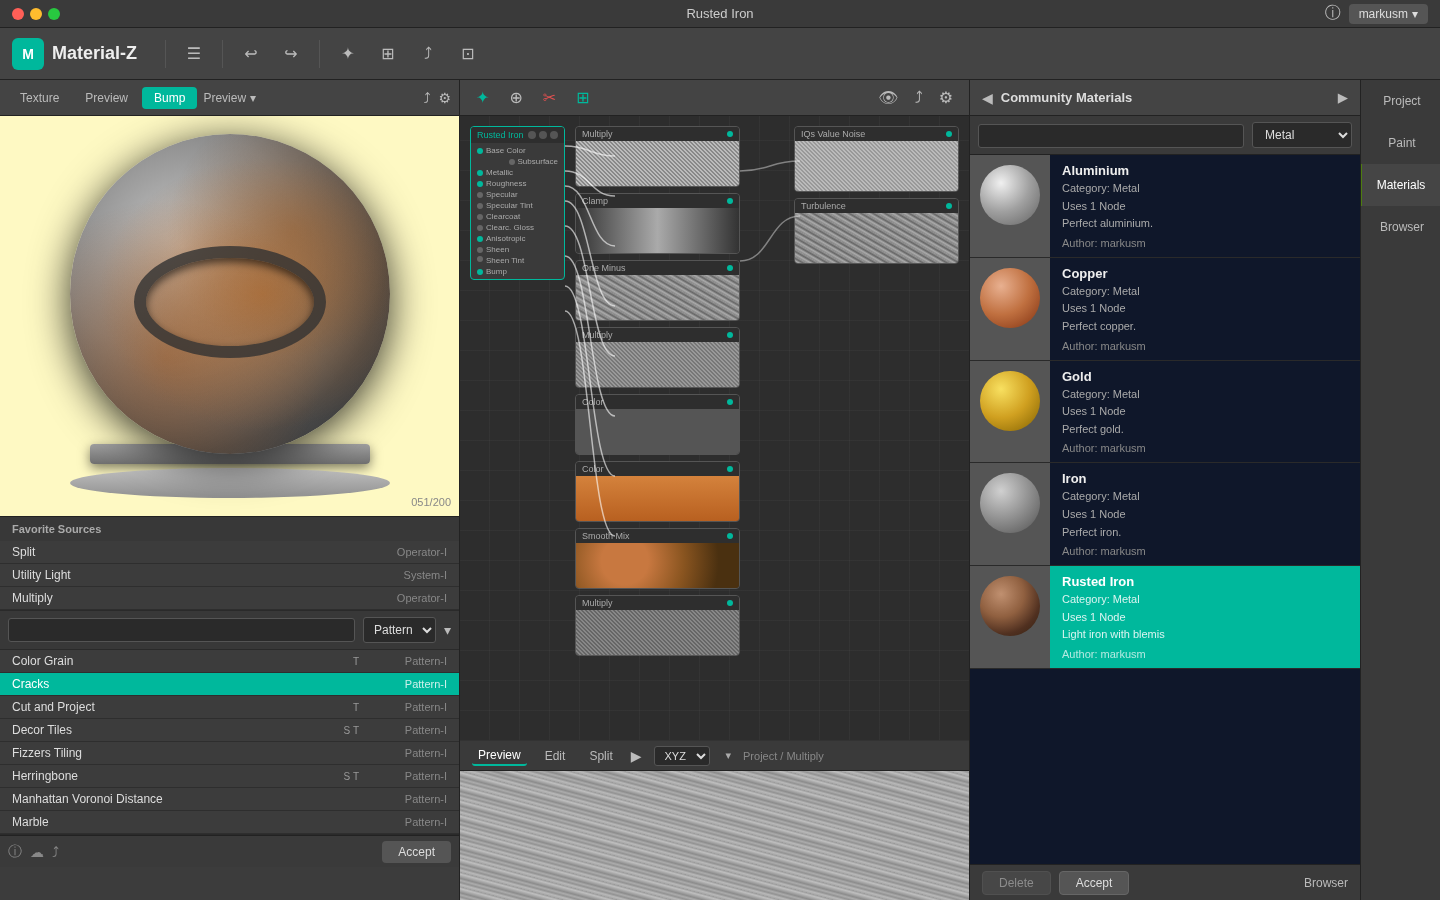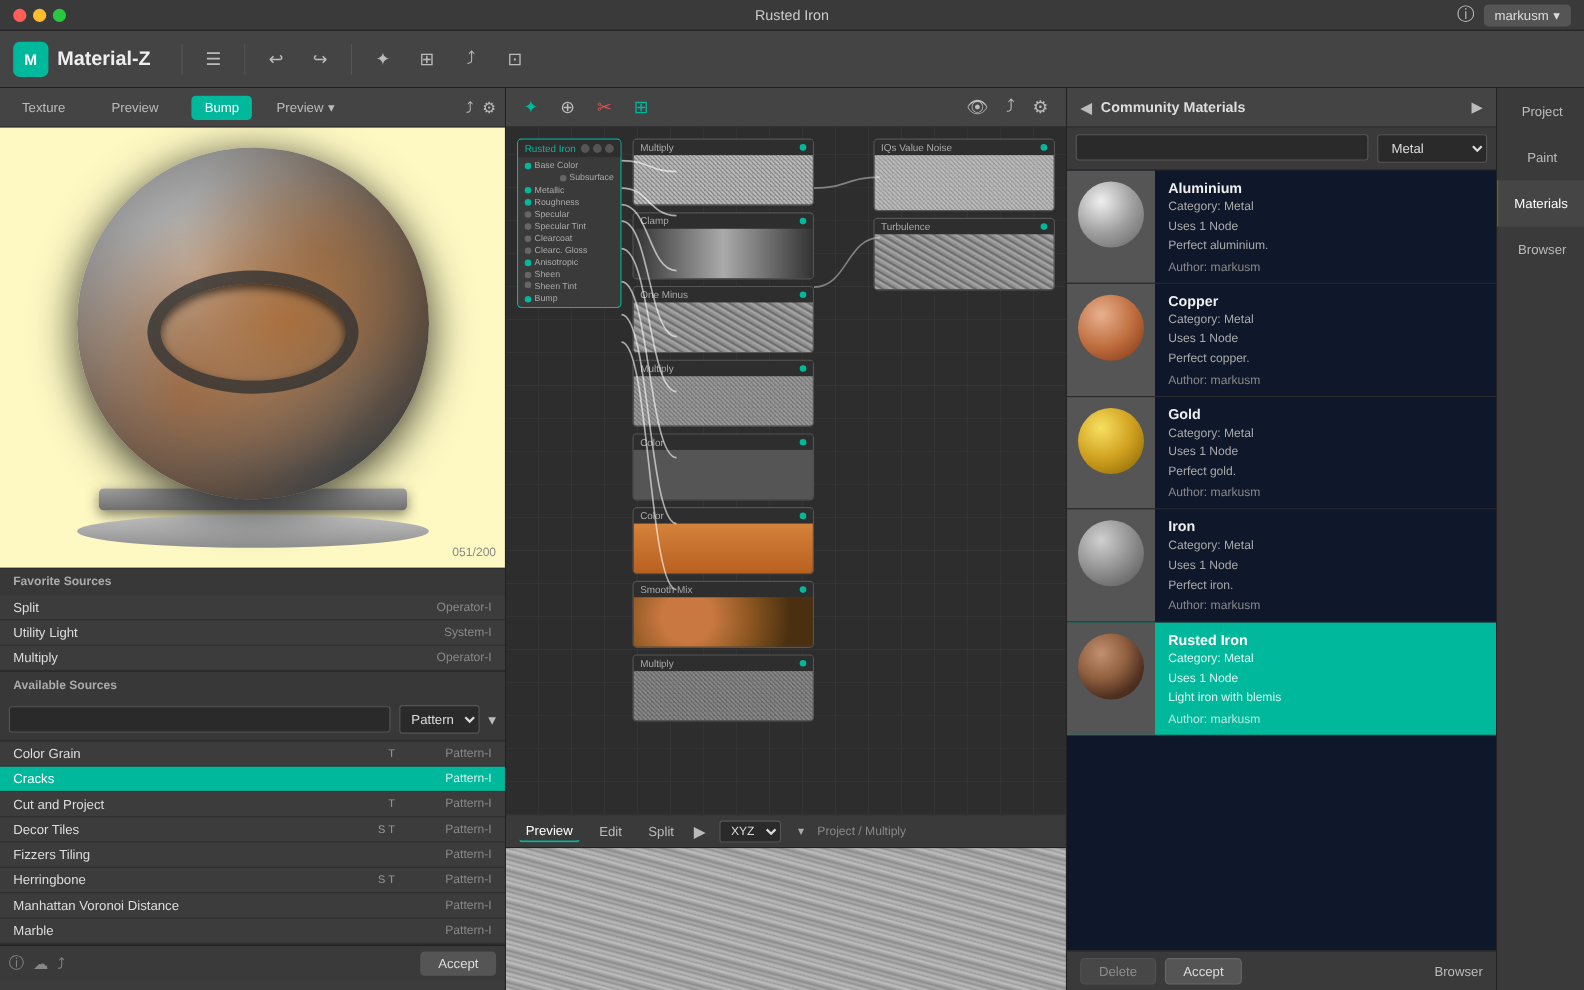--- a/index.html
+++ b/index.html
@@ -25,21 +25,21 @@
     .toolbar-icon-btn { background: none; border: none; color: #bbb; cursor: pointer; padding: 4px; border-radius: 4px; font-size: 16px; display: flex; align-items: center; justify-content: center; width: 32px; height: 32px; }
     .info-btn { background: none; border: none; color: #bbb; font-size: 16px; cursor: pointer; }
 
     
     #content { display: flex; height: calc(900px - 80px); }
 
     
     #left-panel { width: 460px; display: flex; flex-direction: column; border-right: 1px solid #222; }
 
     
-    #preview-tabs { background: #444; height: 36px; display: flex; align-items: center; padding: 0 8px; border-bottom: 1px solid #222; gap: 18px; }
+    #preview-tabs { background: #444; height: 36px; display: flex; align-items: center; padding: 0 8px; border-bottom: 1px solid #222; gap: 2px; }
     .tab-btn { background: none; border: none; color: #bbb; padding: 4px 12px; border-radius: 4px; cursor: pointer; font-size: 12px; }
     .tab-btn.active { background: #00b89c; color: white; border-radius: 4px; }
     .preview-dropdown { display: flex; align-items: center; gap: 4px; background: none; border: none; color: #bbb; cursor: pointer; font-size: 12px; margin-left: 4px; }
     .tab-right-icons { margin-left: auto; display: flex; gap: 8px; align-items: center; }
     .tab-icon-btn { background: none; border: none; color: #bbb; cursor: pointer; font-size: 14px; }
 
     
     #render-preview { flex: 1; background: #fef9c3; position: relative; overflow: hidden; display: flex; align-items: center; justify-content: center; min-height: 300px; max-height: 400px; }
     .render-sphere { width: 320px; height: 320px; border-radius: 50%; background: radial-gradient(circle at 35% 35%, #c8c8c8, #8a8a8a 40%, #4a4a4a 70%, #2a2a2a); position: relative; overflow: hidden; box-shadow: 0 8px 40px rgba(0,0,0,0.8); }
     .rust-overlay { position: absolute; inset: 0; border-radius: 50%; background: radial-gradient(ellipse at 60% 50%, rgba(180,100,30,0.6) 0%, transparent 60%), radial-gradient(ellipse at 30% 70%, rgba(160,80,20,0.5) 0%, transparent 50%), radial-gradient(ellipse at 70% 30%, rgba(140,70,10,0.4) 0%, transparent 40%); }
@@ -95,21 +95,21 @@
     #texture-preview-area { height: 130px; overflow: hidden; }
     .texture-big { width: 100%; height: 130px; background: repeating-linear-gradient(45deg, #e0e0e0 0px, #f0f0f0 2px, #c8c8c8 2px, #d8d8d8 4px, #b0b0b0 4px, #d0d0d0 6px); opacity: 0.7; }
 
     
     #right-panel { width: 390px; display: flex; flex-direction: column; }
     #community-header { background: #444; height: 36px; display: flex; align-items: center; padding: 0 12px; border-bottom: 1px solid #222; }
     .panel-collapse { background: none; border: none; color: #bbb; cursor: pointer; font-size: 14px; margin-right: 8px; }
     .community-title { font-size: 13px; color: #ddd; font-weight: 600; flex: 1; }
     .panel-expand { background: none; border: none; color: #bbb; cursor: pointer; }
 
-    #community-search { background: #3a3a3a; padding: 6px 8px; display: flex; gap: 8px; border-bottom: 1px solid #222; align-items: flex-start; }
+    #community-search { background: #3a3a3a; padding: 6px 8px; display: flex; gap: 8px; border-bottom: 1px solid #222; align-items: flex-end; }
     .comm-search { flex: 1; background: #2a2a2a; border: 1px solid #555; color: #ddd; padding: 4px 8px; border-radius: 3px; font-size: 12px; }
     .comm-category { background: #2a2a2a; border: 1px solid #555; color: #ddd; padding: 4px 8px; border-radius: 3px; font-size: 12px; min-width: 100px; }
 
     #materials-list { flex: 1; overflow-y: auto; background: #0f172a; }
     .material-item { display: flex; align-items: stretch; border-bottom: 1px solid #2a2a2a; cursor: pointer; min-height: 80px; }
     .material-item.selected { background: #00b89c; }
     .material-thumb { width: 80px; min-height: 80px; background: #555; flex-shrink: 0; }
     .material-info { padding: 8px 12px; flex: 1; display: flex; flex-direction: column; justify-content: center; }
     .material-name { font-size: 13px; font-weight: 600; color: #eee; margin-bottom: 2px; }
     .material-item.selected .material-name { color: white; }
@@ -228,21 +228,20 @@
           <span class="source-name">Utility Light</span>
           <span class="source-type">System-I</span>
         </div>
         <div class="source-row">
           <span class="source-name">Multiply</span>
           <span class="source-type">Operator-I</span>
         </div>
       </div>
 
       <div class="sources-section">
-        <div class="sources-header">Available Sources</div>
         <div class="sources-search-row">
           <input class="sources-search" type="text" value="" style="">
           <select class="sources-dropdown">
             <option>Pattern</option>
             <option>All</option>
           </select>
           <button style="background:none;border:none;color:#bbb;cursor:pointer;font-size:14px;">▾</button>
         </div>
         <div class="source-row">
           <span class="source-name">Color Grain</span>

